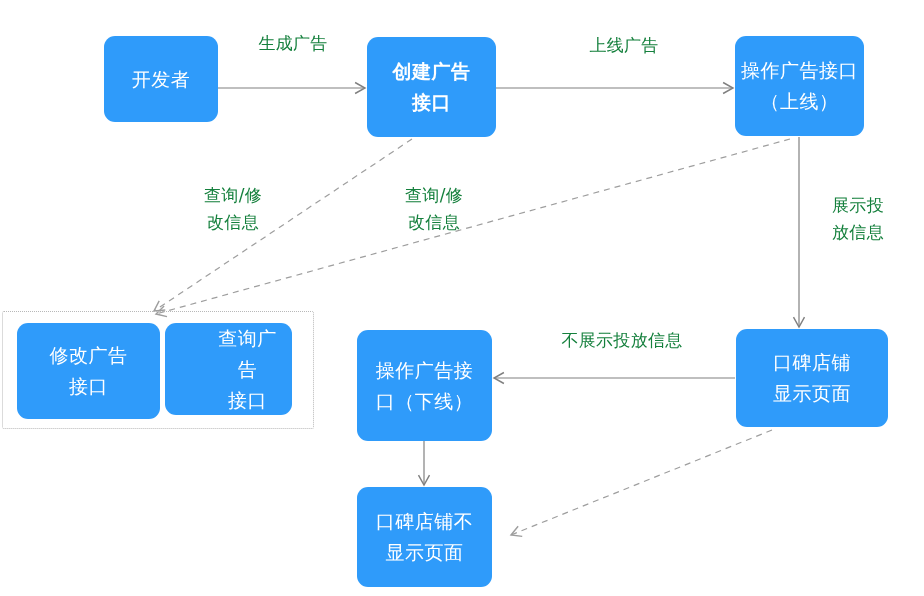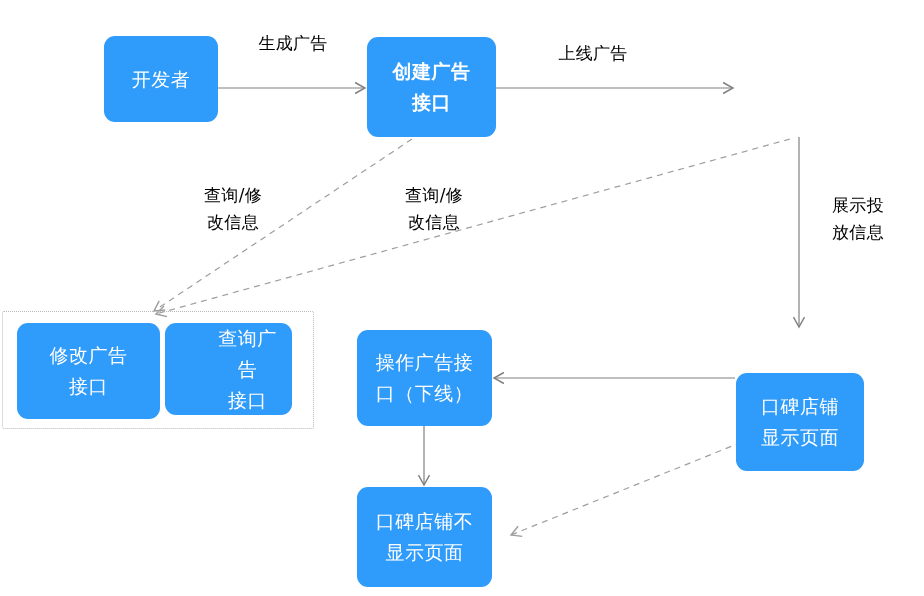--- a/index.html
+++ b/index.html
@@ -45,21 +45,21 @@
   .group-box {
     position: absolute;
     border: 1.5px dotted #b8b8b8;
     border-radius: 2px;
     background: transparent;
     box-sizing: border-box;
     z-index: 1;
   }
   .edge-label {
     position: absolute;
-    color: #000000;
+    color: #15803d;
     font-size: 17px;
     line-height: 27px;
     text-align: center;
     white-space: pre-line;
     letter-spacing: 0.3px;
     z-index: 3;
   }
 </style>
 </head>
 <body>
@@ -93,44 +93,47 @@
     <line x1="772" y1="430" x2="511" y2="535" stroke="#9e9e9e" stroke-width="1.2" stroke-dasharray="6,5" marker-end="url(#arrow-dashed)"></line>
   </svg>
 
   <div class="group-box" style="left:2px; top:311px; width:312px; height:118px;"></div>
 
   <div class="node" style="left:104px; top:36px; width:114px; height:86px;">开发者</div>
 
   <div class="node" style="left:367px; top:37px; width:129px; height:100px;font-weight:bold;">创建广告
 接口</div>
 
+  <div class="node" style="left:735px; top:36px; width:129px; height:100px;">操作广告接口
+（上线）</div>
 
   <div class="node" style="left:17px; top:323px; width:143px; height:96px;">修改广告
 接口</div>
 
   <div class="node" style="left:165px; top:323px; width:127px; height:92px;padding-left:44px;">查询广告
 接口</div>
 
-  <div class="node" style="left:357px; top:330px; width:135px; height:96px;">操作广告接
+  <div class="node" style="left:357px; top:330px; width:135px; height:111px;">操作广告接
 口（下线）</div>
 
-  <div class="node" style="left:736px; top:329px; width:128px; height:98px;margin-top:44px;">口碑店铺
+  <div class="node" style="left:736px; top:329px; width:152px; height:98px;">口碑店铺
 显示页面</div>
 
   <div class="node" style="left:357px; top:487px; width:135px; height:100px;">口碑店铺不
 显示页面</div>
 
   <div class="edge-label" style="left:243px; top:30px; width:100px;">生成广告</div>
 
-  <div class="edge-label" style="left:543px; top:32px; width:100px;margin-top:8px;">上线广告</div>
+  <div class="edge-label" style="left:574px; top:32px; width:100px;">上线广告</div>
 
   <div class="edge-label" style="left:193px; top:182px; width:80px;">查询/修
 改信息</div>
 
   <div class="edge-label" style="left:394px; top:182px; width:80px;">查询/修
 改信息</div>
 
   <div class="edge-label" style="left:818px; top:192px; width:80px;">展示投
 放信息</div>
 
+  <div class="edge-label" style="left:552px; top:327px; width:140px;">不展示投放信息</div>
 
 
 </div>
 
 </body></html>

